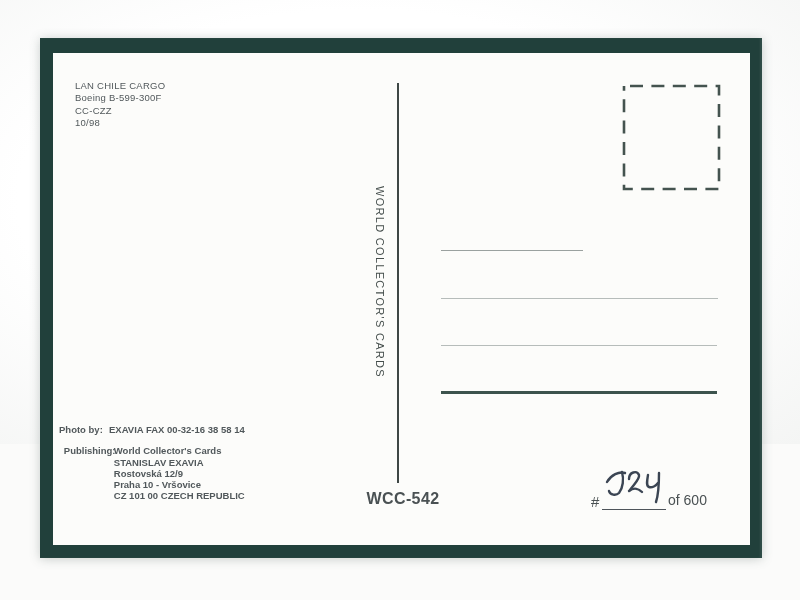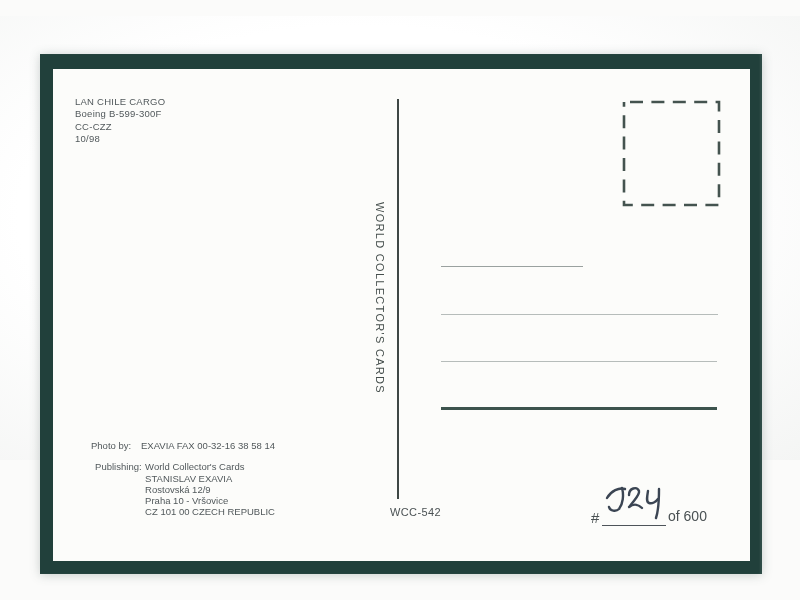--- a/index.html
+++ b/index.html
@@ -5,21 +5,20 @@
   * { margin: 0; padding: 0; box-sizing: border-box; }
   html, body { width: 800px; height: 600px; overflow: hidden; }
   body {
     background: #fbfbfa;
     font-family: "Liberation Sans", "DejaVu Sans", sans-serif;
   }
   .scan {
     position: relative;
     width: 800px; height: 444px;
     background: radial-gradient(ellipse at 45% 45%, #ffffff 55%, #f4f5f4 100%);
-    margin-top: 16px;
   }
   .frame {
     position: absolute;
     left: 40px; top: 38px;
     width: 722px; height: 520px;
     background: #21403b;
     box-shadow: 0 1px 10px rgba(70, 85, 82, 0.28), inset -2px 0 2px rgba(255,255,255,0.08);
   }
   .card {
     position: absolute;
@@ -61,38 +60,40 @@
   }
   
   .addr-line { position: absolute; left: 388px; }
   .addr-1 { top: 197px; width: 142px; height: 1.3px; background: #9aa19f; }
   .addr-2 { top: 245px; width: 277px; height: 1px;   background: #b6bcba; }
   .addr-3 { top: 292px; width: 276px; height: 1px;   background: #b6bcba; }
   .addr-4 { top: 338px; width: 276px; height: 2.5px; background: #3c534d; }
   
   .credits {
     position: absolute;
-    left: 38px; top: 371px;
+    left: 6px; top: 371px;
     font-size: 9.5px;
     color: #51585b;
+    font-weight: bold;
   }
   .credit-row { display: flex; }
   .credit-row.publishing { margin-top: 10px; justify-content: flex-end; }
   .credit-label { width: 50px; flex: 0 0 50px; }
   .credit-value { line-height: 11.3px; }
   .credit-value div { white-space: nowrap; }
   
   .card-number {
     position: absolute;
     left: 312px; top: 437px;
     width: 76px;
-    text-align: right;
-    font-size: 11px;
+    text-align: center;
+    font-size: 16px;
     letter-spacing: 0.4px;
     color: #4a5153;
+    font-weight: bold;
   }
   
   .numbering {
     position: absolute;
     left: 536px; top: 408px;
     width: 135px; height: 56px;
   }
   .number-sign {
     position: absolute;
     left: 2px; top: 32px;

